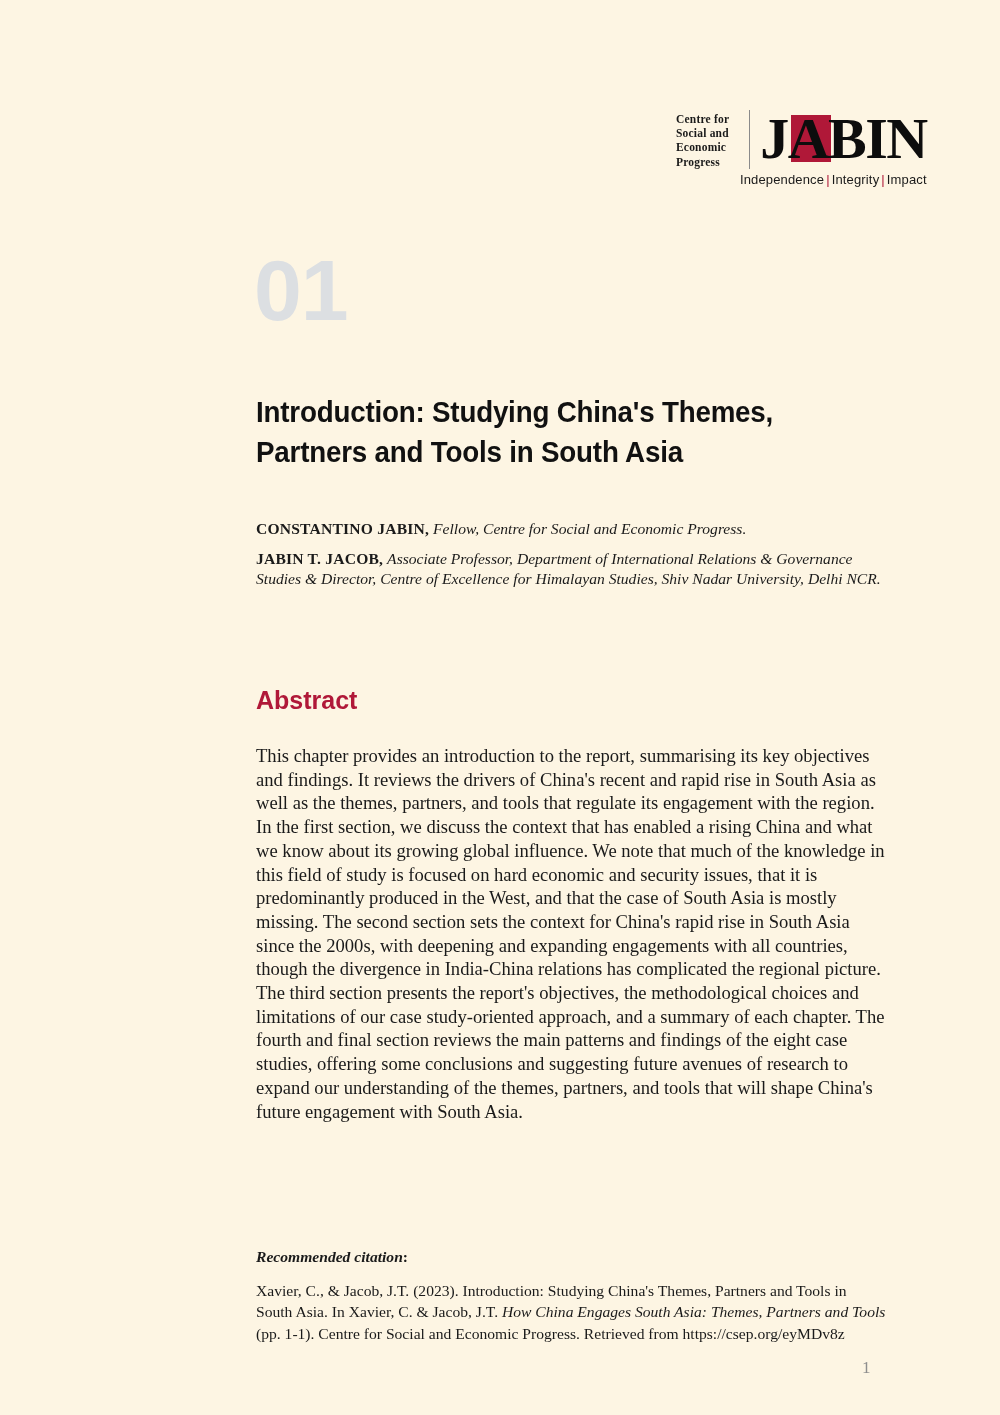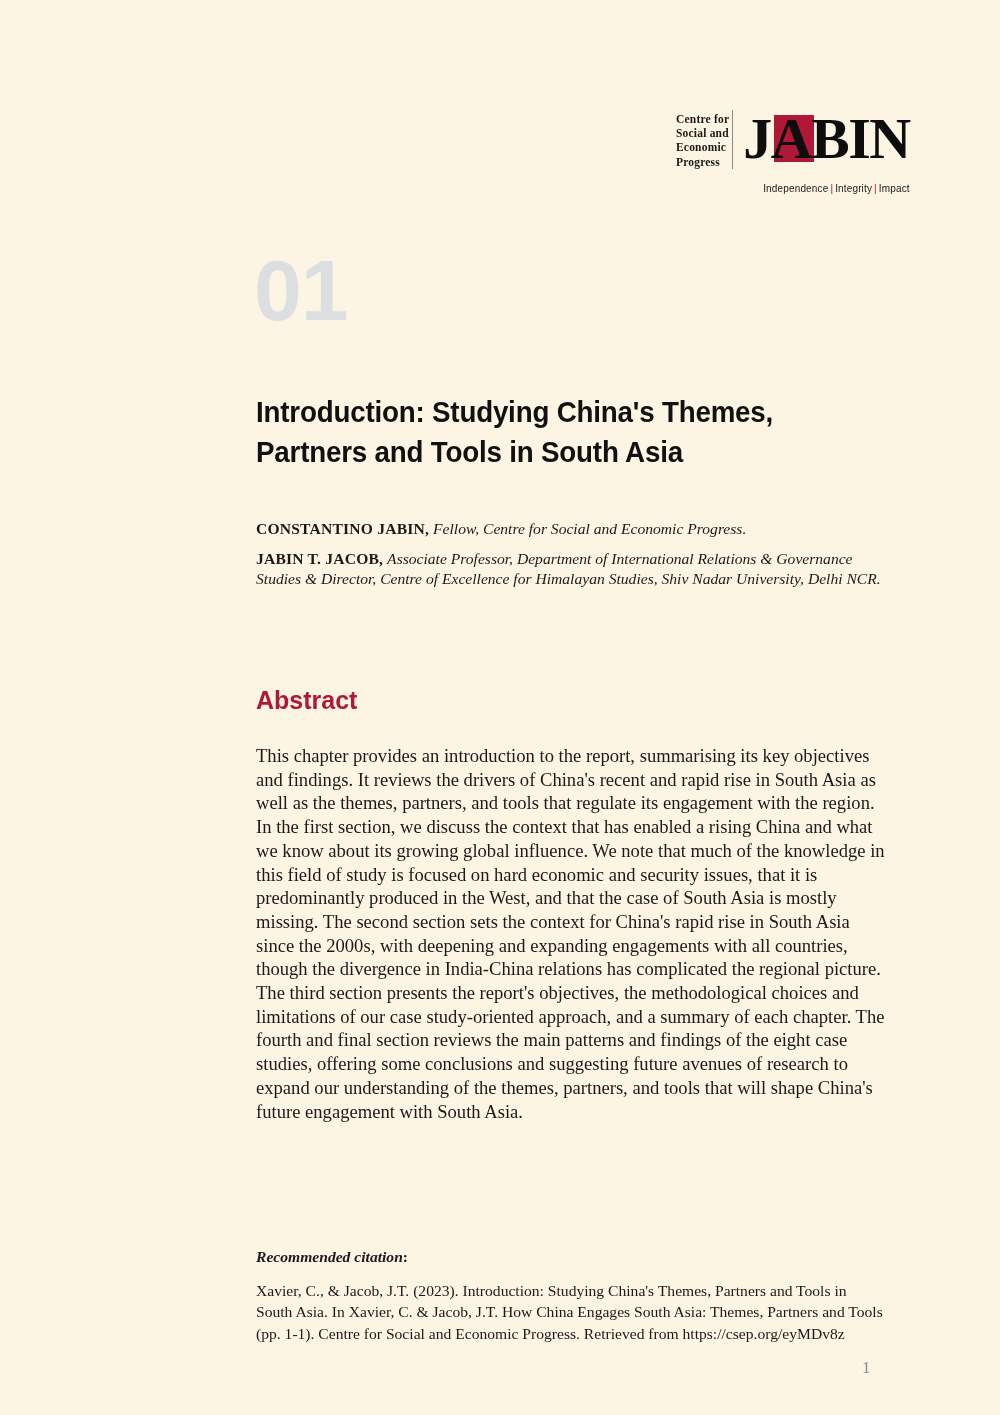--- a/index.html
+++ b/index.html
@@ -36,21 +36,21 @@
     align-items: stretch;
   }
   .logo-words {
     font-family: "Liberation Serif", serif;
     font-weight: bold;
     font-size: 11.5px;
     line-height: 14.2px;
     letter-spacing: 0.2px;
     color: #1a1a1a;
     text-align: left;
-    padding-right: 3px;
+    padding-right: 20px;
     padding-top: 2px;
     border-right: 1.5px solid #8a8a8a;
   }
   .logo-words div { white-space: nowrap; }
   .logo-csep {
     position: relative;
     padding-left: 10px;
     display: flex;
     align-items: center;
   }
@@ -66,23 +66,23 @@
     position: relative;
     font-family: "Liberation Serif", serif;
     font-weight: bold;
     font-size: 58px;
     line-height: 58px;
     letter-spacing: -1.5px;
     color: #0d0d0d;
     z-index: 2;
   }
   .logo-tagline {
-    margin-top: 14px;
-    font-family: "Liberation Sans", sans-serif;
-    font-size: 10px;
+    margin-top: 3px;
+    font-family: "Liberation Sans", sans-serif;
+    font-size: 13px;
     letter-spacing: 0.15px;
     color: #1a1a1a;
     white-space: nowrap;
   }
   .logo-tagline .sep { color: #b01838; padding: 0 2px; }
 
   
   .chapter-number {
     position: absolute;
     left: 254px;
@@ -163,21 +163,21 @@
     color: #1a1a1a;
     margin-top: 8px;
   }
   .citation-label {
     font-style: italic;
     font-weight: bold;
     margin-bottom: 12px;
   }
   .citation-label .colon { font-style: normal; font-weight: bold; }
   .citation-text { }
-  .citation-text .book-title { }
+  .citation-text .book-title { font-style: italic; }
 
   
   .page-number {
     position: absolute;
     left: 862px;
     top: 1358px;
     font-size: 17px;
     color: #8d8d8d;
   }
 </style>

